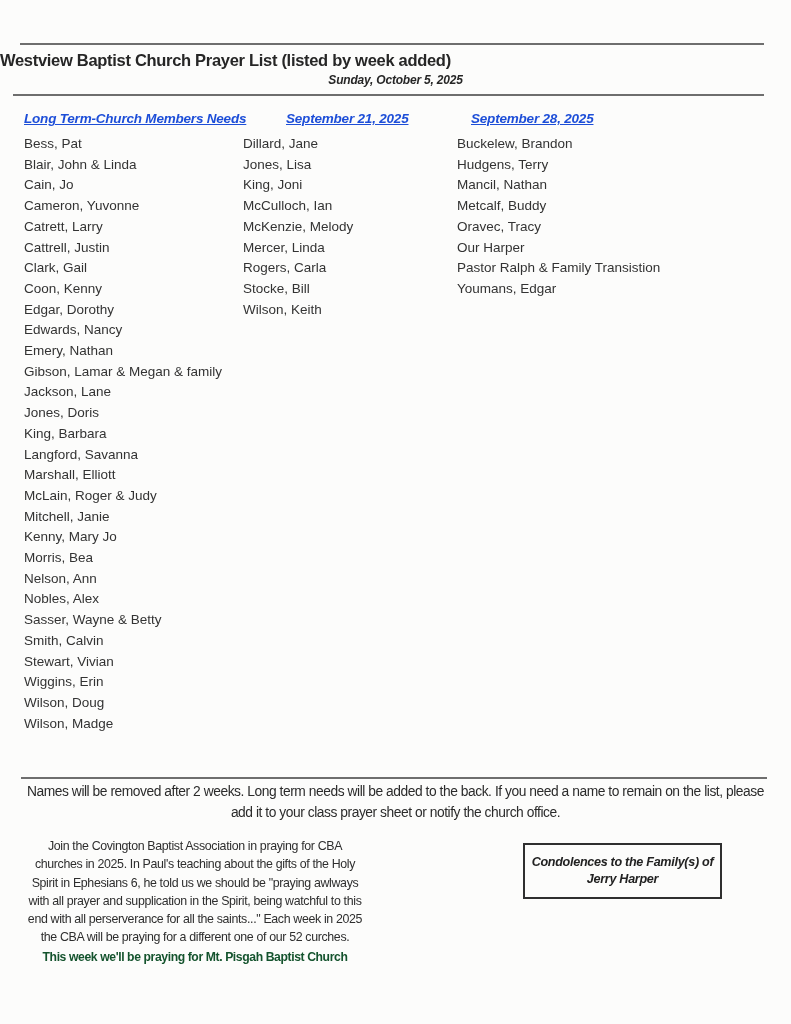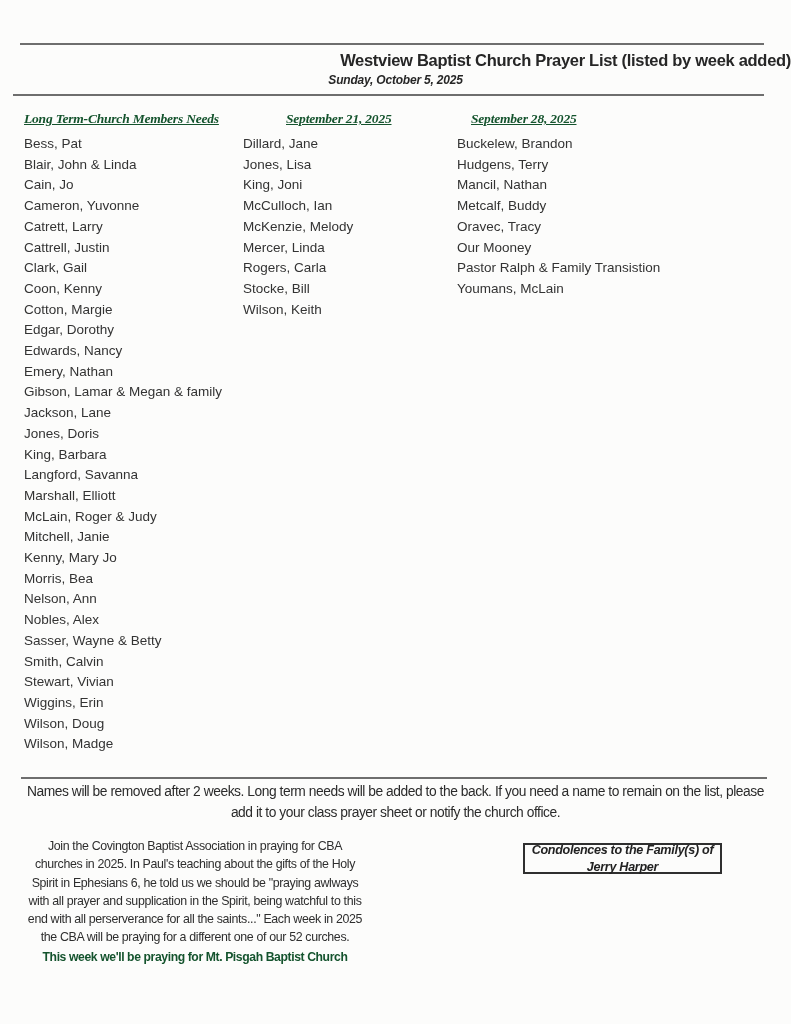--- a/index.html
+++ b/index.html
@@ -17,26 +17,25 @@
     height: 0;
     border-top: 2px solid #6e6e6e;
   }
   #rule-top    { top: 43px;  left: 20px; right: 27px; }
   #rule-mid    { top: 94px;  left: 13px; right: 27px; }
   #rule-bottom { top: 777px; left: 21px; right: 24px; }
 
   .title {
     position: absolute;
     top: 51px; left: 0; right: 0;
-    text-align: right;
+    text-align: left;
     font-weight: bold;
     font-size: 16.5px;
     letter-spacing: -0.3px;
     color: #262626;
-    padding-left: 24px;
   }
   .subtitle {
     position: absolute;
     top: 73px; left: 0; right: 0;
     text-align: center;
     font-weight: bold;
     font-style: italic;
     font-size: 12px;
     letter-spacing: -0.2px;
     color: #262626;
@@ -51,24 +50,23 @@
   .col { flex: 0 0 auto; }
   .col-1 { width: 219px; }
   .col-2 { width: 214px; }
   .col-3 { width: 330px; }
   .col-header {
     font-weight: bold;
     font-style: italic;
     font-size: 13.5px;
     letter-spacing: -0.2px;
     text-decoration: underline;
-    color: #14532d;
+    color: #1d4ed8;
     height: 23px;
     white-space: nowrap;
-    font-family: Liberation Serif, serif;
   }
   .col-2 .col-header { padding-left: 43px; }
   .col-3 .col-header { padding-left: 14px; }
   .names { font-size: 13.5px; color: #333333; }
   .name-item { line-height: 20.7px; white-space: nowrap; }
 
   .footer-note {
     position: absolute;
     top: 781px; left: 20px; right: 20px;
     text-align: center;
@@ -92,21 +90,21 @@
     font-size: 12.2px;
     letter-spacing: -0.4px;
     white-space: nowrap;
     margin-top: 1px;
     color: #14532d;
   }
 
   .condolence-box {
     position: absolute;
     left: 523px; top: 843px;
-    width: 199px; height: 31px;
+    width: 199px; height: 56px;
     box-sizing: border-box;
     border: 2px solid #2f2f2f;
     background: #fcfcfb;
     display: flex;
     flex-direction: column;
     justify-content: center;
     text-align: center;
     font-weight: bold;
     font-style: italic;
     font-size: 12.6px;
@@ -132,21 +130,20 @@
       <div class="col-header">Long Term-Church Members Needs</div>
       <div class="names">
           <div class="name-item">Bess, Pat</div>
           <div class="name-item">Blair, John &amp; Linda</div>
           <div class="name-item">Cain, Jo</div>
           <div class="name-item">Cameron, Yuvonne</div>
           <div class="name-item">Catrett, Larry</div>
           <div class="name-item">Cattrell, Justin</div>
           <div class="name-item">Clark, Gail</div>
           <div class="name-item">Coon, Kenny</div>
-          <div class="name-item">Cotton, Margie</div>
           <div class="name-item">Edgar, Dorothy</div>
           <div class="name-item">Edwards, Nancy</div>
           <div class="name-item">Emery, Nathan</div>
           <div class="name-item">Gibson, Lamar &amp; Megan &amp; family</div>
           <div class="name-item">Jackson, Lane</div>
           <div class="name-item">Jones, Doris</div>
           <div class="name-item">King, Barbara</div>
           <div class="name-item">Langford, Savanna</div>
           <div class="name-item">Marshall, Elliott</div>
           <div class="name-item">McLain, Roger &amp; Judy</div>
@@ -178,23 +175,23 @@
         </div>
     </div>
     <div class="col col-3">
       <div class="col-header">September 28, 2025</div>
       <div class="names">
           <div class="name-item">Buckelew, Brandon</div>
           <div class="name-item">Hudgens, Terry</div>
           <div class="name-item">Mancil, Nathan</div>
           <div class="name-item">Metcalf, Buddy</div>
           <div class="name-item">Oravec, Tracy</div>
-          <div class="name-item">Our Mooney</div>
+          <div class="name-item">Our Harper</div>
           <div class="name-item">Pastor Ralph &amp; Family Transistion</div>
-          <div class="name-item">Youmans, McLain</div>
+          <div class="name-item">Youmans, Edgar</div>
         </div>
     </div>
   </div>
 
   <div class="rule" id="rule-bottom"></div>
 
   <div class="footer-note">Names will be removed after 2 weeks. Long term needs will be added to the back. If you need a name to remain on the list, please add it to your class prayer sheet or notify the church office.</div>
 
   <div class="cba">
     <div>Join the Covington Baptist Association in praying for CBA churches in 2025. In Paul's teaching about the gifts of the Holy Spirit in Ephesians 6, he told us we should be "praying awlways with all prayer and supplication in the Spirit, being watchful to this end with all perserverance for all the saints..." Each week in 2025 the CBA will be praying for a different one of our 52 curches.</div>

